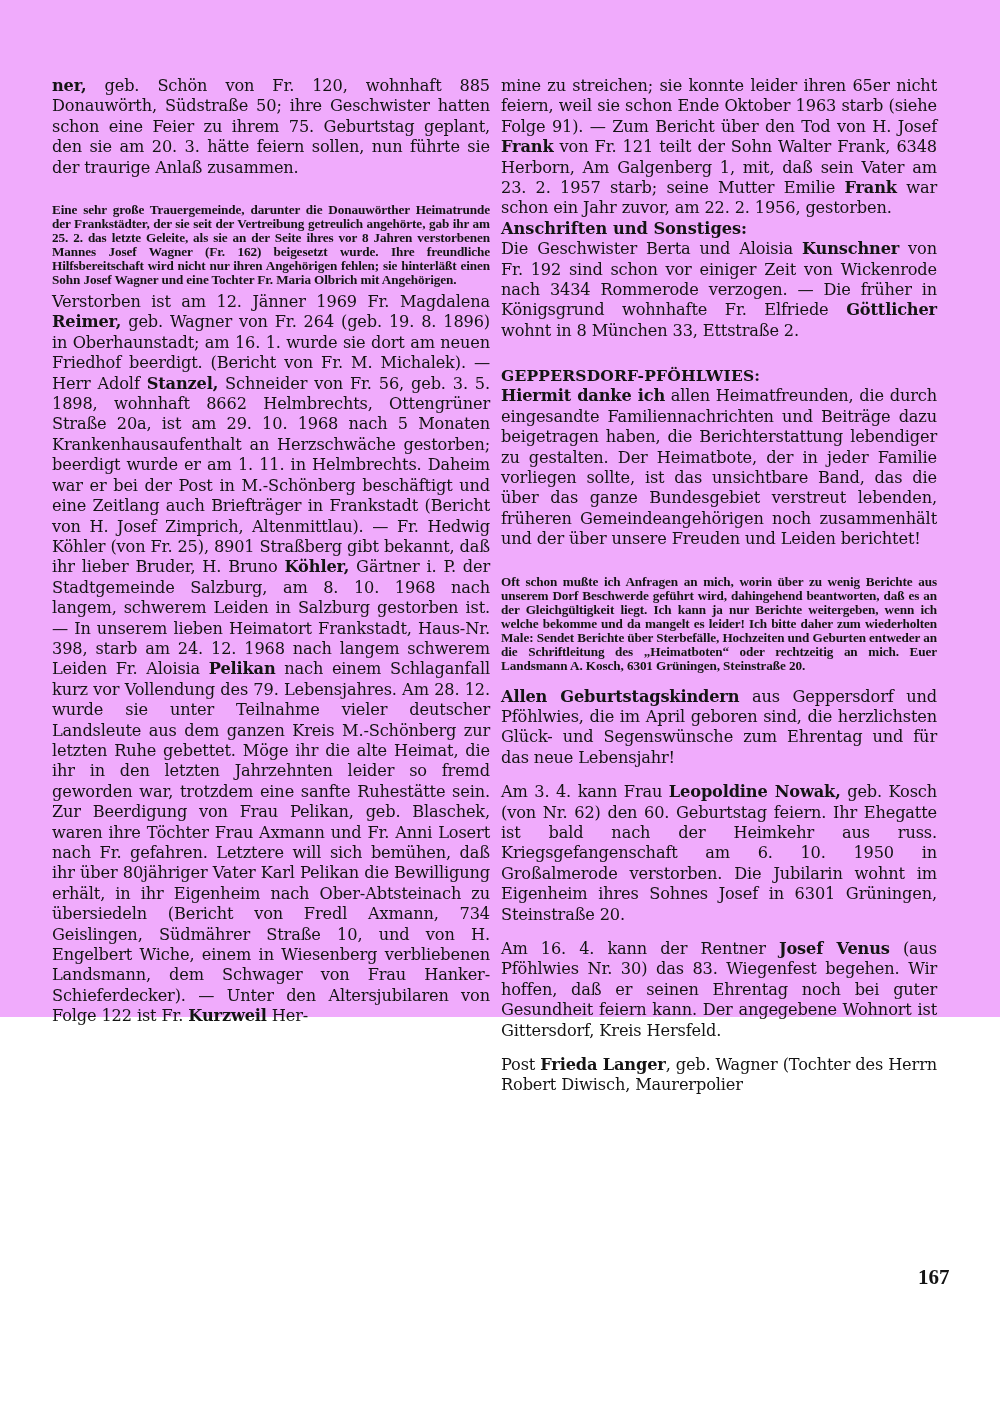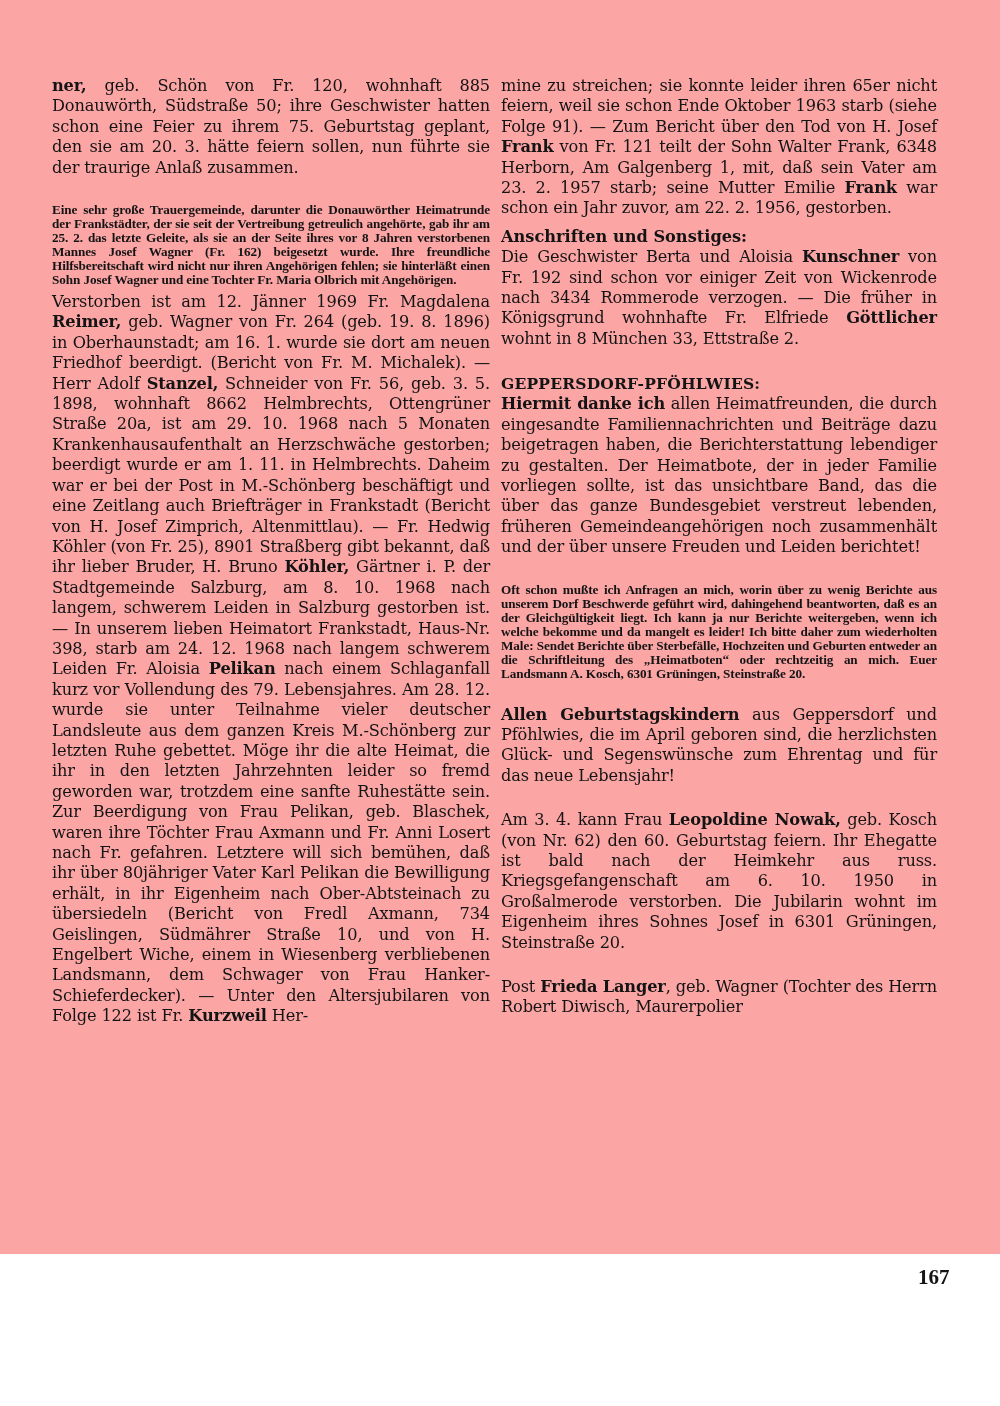--- a/index.html
+++ b/index.html
@@ -1,26 +1,26 @@
 <!DOCTYPE html>
 <html><head>
 <meta charset="utf-8">
 <style>
   html, body { margin: 0; padding: 0; background: #ffffff; }
   body { width: 1000px; height: 1406px; position: relative; overflow: hidden;
          font-family: "DejaVu Serif", "Liberation Serif", serif; color: #141414; }
-  .page { position: absolute; left: 0; top: 0; width: 1000px; height: 1254px; background: #fca5a5; }
+  .page { position: absolute; left: 0; top: 0; width: 1000px; height: 1017px; background: #f0abfc; }
   .col { position: absolute; top: 76px; }
   .col-left { left: 52px; width: 438px; }
   .col-right { left: 501px; width: 436px; }
   p { margin: 0; text-align: justify; hyphens: manual; }
   .body { font-size: 16.2px; line-height: 20.4px; letter-spacing: -0.15px; }
   .small { font-family: "Liberation Serif", serif; font-weight: bold; font-size: 13.2px; line-height: 14px; letter-spacing: -0.1px; margin: 25px 0 5px 0; }
-  .gap { margin-top: 24px; }
-  .heading { font-weight: bold; font-size: 16.2px; line-height: 20.4px; margin-top: 8px; }
+  .gap { margin-top: 14px; }
+  .heading { font-weight: bold; font-size: 16.2px; line-height: 20.4px; margin-top: 0; }
   .heading-caps { font-weight: bold; font-size: 15.5px; line-height: 20px; margin-top: 25px; letter-spacing: 0.2px; }
   b { font-weight: bold; }
   .page-number { position: absolute; left: 918px; top: 1265px; font-weight: bold; font-size: 21px; font-family: "Liberation Serif", serif; }
 </style>
 </head>
 <body>
 
 <div class="page">
 
   <div class="col col-left">
@@ -41,18 +41,19 @@
     <p class="heading-caps">GEPPERSDORF-PFÖHLWIES:</p>
 
     <p class="body"><b>Hiermit danke ich</b><span> allen Heimatfreunden, die durch eingesandte Familiennachrichten und Beiträge dazu beigetragen haben, die Berichterstattung lebendiger zu gestalten. Der Heimatbote, der in jeder Familie vorliegen sollte, ist das unsichtbare Band, das die über das ganze Bundesgebiet verstreut lebenden, früheren Gemeindeangehörigen noch zusammenhält und der über unsere Freuden und Leiden berichtet!</span></p>
 
     <p class="small">Oft schon mußte ich Anfragen an mich, worin über zu wenig Berichte aus unserem Dorf Beschwerde geführt wird, dahingehend beantworten, daß es an der Gleichgültigkeit liegt. Ich kann ja nur Berichte weitergeben, wenn ich welche bekomme und da mangelt es leider! Ich bitte daher zum wiederholten Male: Sendet Berichte über Sterbefälle, Hochzeiten und Geburten entweder an die Schriftleitung des „Heimatboten“ oder rechtzeitig an mich. Euer Landsmann A. Kosch, 6301 Grüningen, Steinstraße 20.</p>
 
     <p class="body gap"><b>Allen Geburtstagskindern</b><span> aus Geppersdorf und Pföhlwies, die im April geboren sind, die herzlichsten Glück- und Segenswünsche zum Ehrentag und für das neue Lebensjahr!</span></p>
 
     <p class="body gap"><span>Am 3. 4. kann Frau </span><b>Leopoldine Nowak,</b><span> geb. Kosch (von Nr. 62) den 60. Geburtstag feiern. Ihr Ehegatte ist bald nach der Heimkehr aus russ. Kriegsgefangenschaft am 6. 10. 1950 in Großalmerode verstorben. Die Jubilarin wohnt im Eigenheim ihres Sohnes Josef in 6301 Grüningen, Steinstraße 20.</span></p>
 
+    <p class="body gap"><span>Am 16. 4. kann der Rentner </span><b>Josef Venus</b><span> (aus Pföhlwies Nr. 30) das 83. Wiegenfest begehen. Wir hoffen, daß er seinen Ehrentag noch bei guter Gesundheit feiern kann. Der angegebene Wohnort ist Gittersdorf, Kreis Hersfeld.</span></p>
 
     <p class="body gap"><span>Post </span><b>Frieda Langer</b><span>, geb. Wagner (Tochter des Herrn Robert Diwisch, Maurerpolier</span></p>
   </div>
 
   <div class="page-number">167</div>
 </div>
 
 </body></html>

